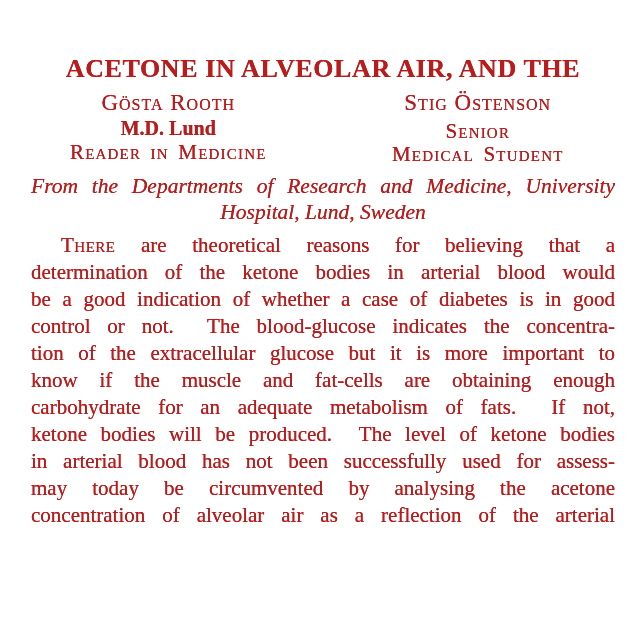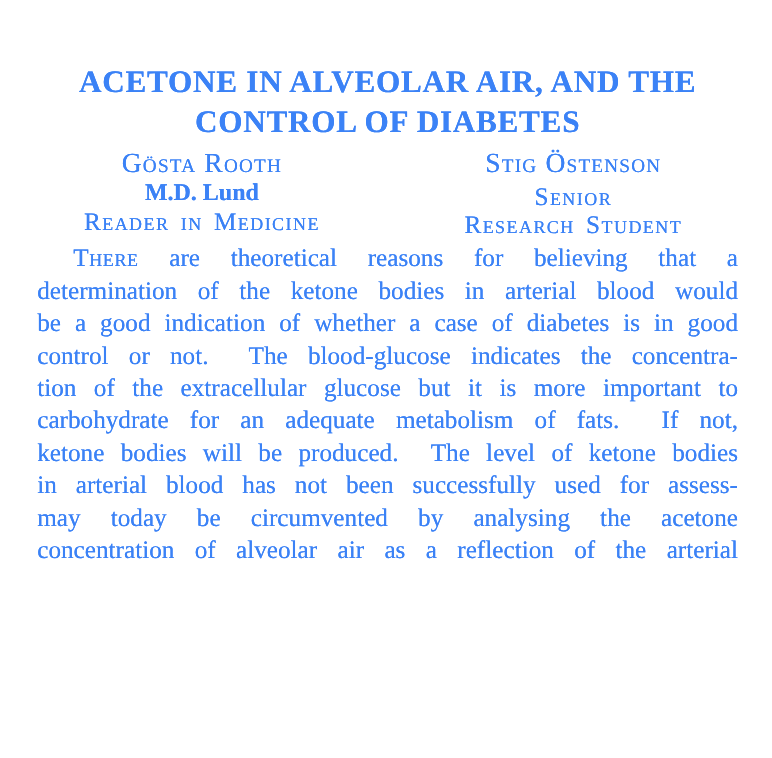--- a/index.html
+++ b/index.html
@@ -5,21 +5,21 @@
   html, body {
     margin: 0;
     padding: 0;
     background: #ffffff;
   }
   .page {
     position: relative;
     width: 643px;
     height: 632px;
     background: #ffffff;
-    color: #3b82f6;
+    color: #b91c1c;
     font-family: "Liberation Serif", "DejaVu Serif", serif;
     overflow: hidden;
     box-sizing: border-box;
     padding: 52px 28px 0 31px;
     
     text-shadow: 0 0 0.35px currentColor;
   }
   .sc { font-variant: small-caps; }
 
   
@@ -92,43 +92,47 @@
   .line.first { padding-left: 30px; }
   .lead { letter-spacing: 0.5px; }
 </style>
 </head>
 <body>
 
 <div class="page">
 
   <h1 class="title">
     <span class="tline">ACETONE IN ALVEOLAR AIR, AND THE</span>
-    <span class="tline">CONTROL OF DIABETES</span>
   </h1>
 
   <div class="authors">
     <div class="author author-left">
       <div class="author-name sc">Gösta Rooth</div>
       <div class="author-degree">M.D. Lund</div>
       <div class="author-role sc">Reader in Medicine</div>
     </div>
     <div class="author author-right">
       <div class="author-name sc">Stig Östenson</div>
       <div class="author-role sc role-1">Senior</div>
-      <div class="author-role sc role-2">Research Student</div>
+      <div class="author-role sc role-2">Medical Student</div>
     </div>
   </div>
 
+  <div class="affiliation">
+    <div class="aff-just">From the Departments of Research and Medicine, University</div>
+    <div class="aff-center">Hospital, Lund, Sweden</div>
+  </div>
 
   <div class="body-text">
     <div class="line first"><span class="lead sc">There</span><span> are theoretical reasons for believing that a</span></div>
     <div class="line">determination of the ketone bodies in arterial blood would</div>
     <div class="line">be a good indication of whether a case of diabetes is in good</div>
     <div class="line">control or not.&nbsp; The blood-glucose indicates the concentra-</div>
     <div class="line">tion of the extracellular glucose but it is more important to</div>
+    <div class="line">know if the muscle and fat-cells are obtaining enough</div>
     <div class="line">carbohydrate for an adequate metabolism of fats.&nbsp; If not,</div>
     <div class="line">ketone bodies will be produced.&nbsp; The level of ketone bodies</div>
     <div class="line">in arterial blood has not been successfully used for assess-</div>
     <div class="line">may today be circumvented by analysing the acetone</div>
     <div class="line">concentration of alveolar air as a reflection of the arterial</div>
   </div>
 
 </div>
 
 </body></html>

